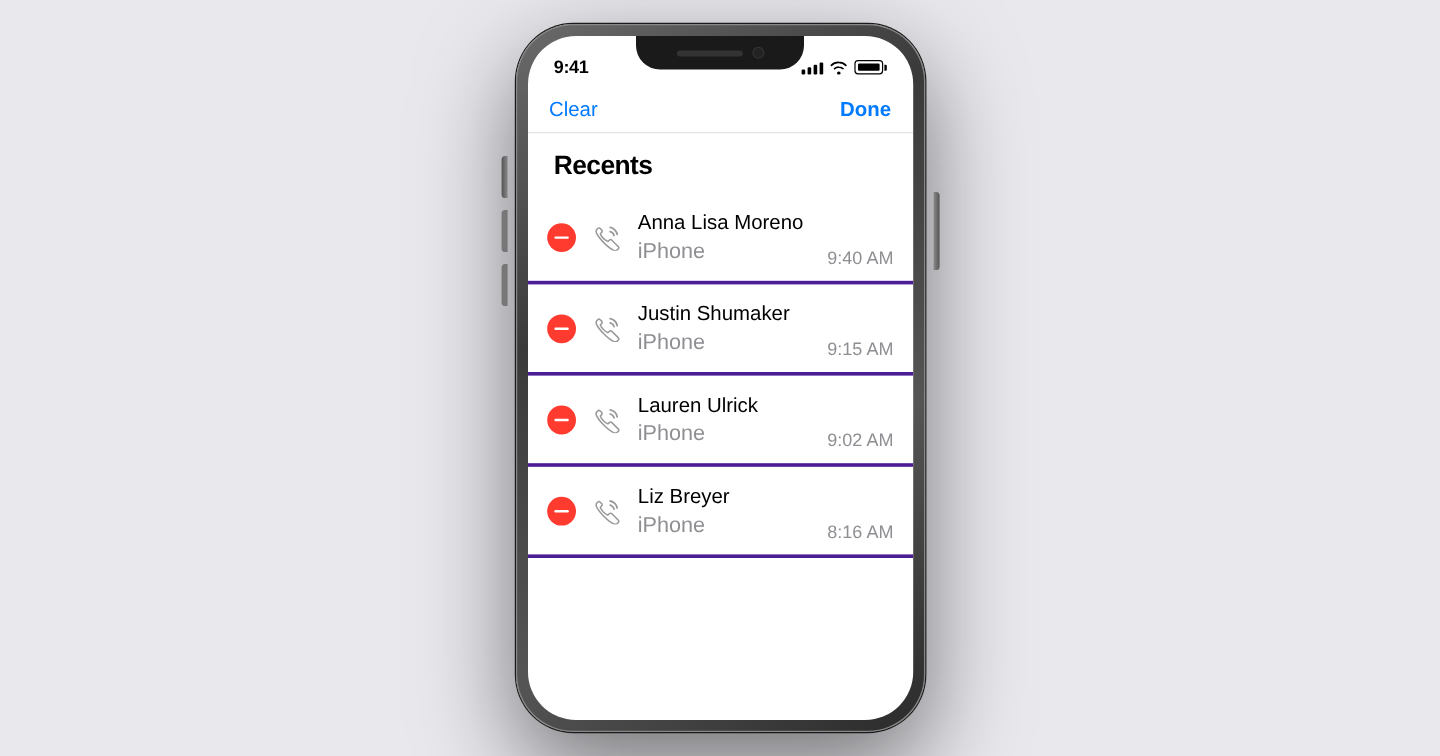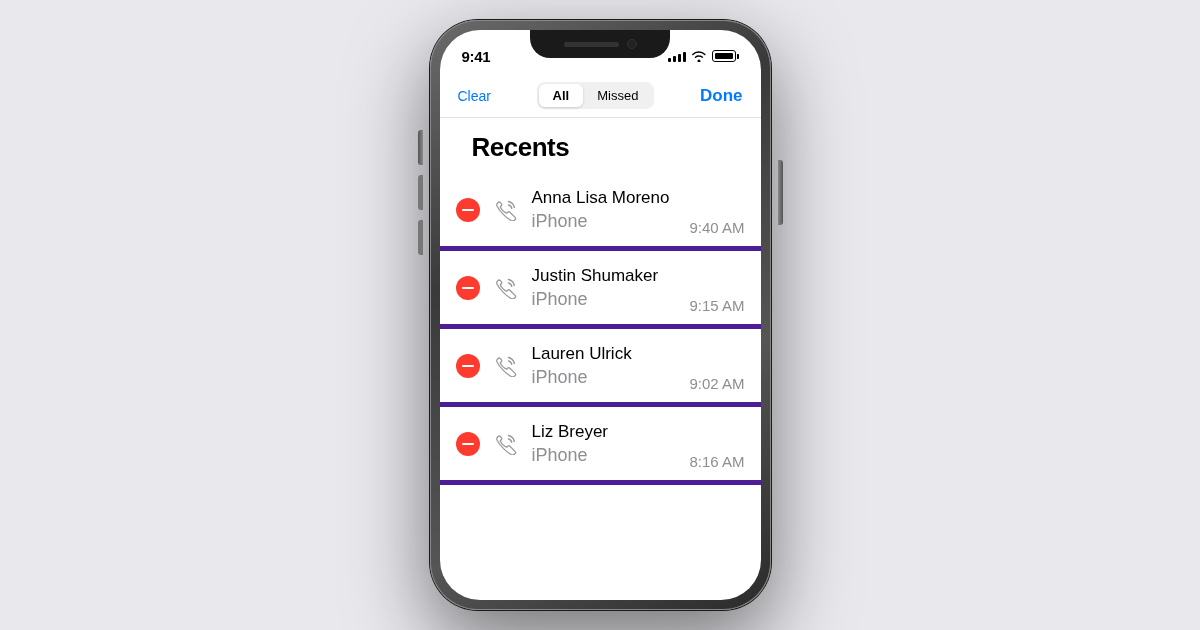--- a/index.html
+++ b/index.html
@@ -159,21 +159,21 @@
     
     .nav-bar {
       display: flex;
       align-items: center;
       justify-content: space-between;
       padding: 8px 18px;
       border-bottom: 1px solid #e0e0e0;
     }
 
     .nav-clear {
-      font-size: 14px;
+      font-size: 17px;
       color: #007AFF;
       font-weight: 400;
       cursor: pointer;
       text-align: center;
     }
 
     .nav-done {
       font-size: 17px;
       color: #007AFF;
       font-weight: 600;
@@ -198,37 +198,37 @@
     }
 
     .seg-btn.active {
       background: #fff;
       box-shadow: 0 1px 3px rgba(0,0,0,0.15);
       font-weight: 600;
     }
 
     
     .page-title {
-      font-size: 26px;
+      font-size: 22px;
       font-weight: 800;
       color: #000;
-      padding: 14px 32px 10px;
+      padding: 14px 22px 10px;
       letter-spacing: -0.5px;
     }
 
     
     .recents-list {
       flex: 1;
     }
 
     .recent-item {
       display: flex;
       align-items: center;
       padding: 10px 16px 10px 16px;
-      border-bottom: 5px solid #4c1d95;
+      border-bottom: 3px solid #4c1d95;
       gap: 12px;
       min-height: 62px;
     }
 
     .delete-btn {
       width: 24px;
       height: 24px;
       background: #ff3b30;
       border-radius: 50%;
       display: flex;
@@ -311,24 +311,20 @@
             <div class="battery-fill"></div>
           </div>
           <div class="battery-tip"></div>
         </div>
       </div>
     </div>
 
     <div class="nav-bar">
       <span class="nav-clear">Clear</span>
 
-      <div class="segmented-control">
-        <div class="seg-btn active">All</div>
-        <div class="seg-btn">Missed</div>
-      </div>
 
       <span class="nav-done">Done</span>
     </div>
 
     <div class="page-title">Recents</div>
 
     <div class="recents-list" id="recents-list">
     <div class="recent-item">
       <div class="delete-btn">
         <div class="delete-minus"></div>

